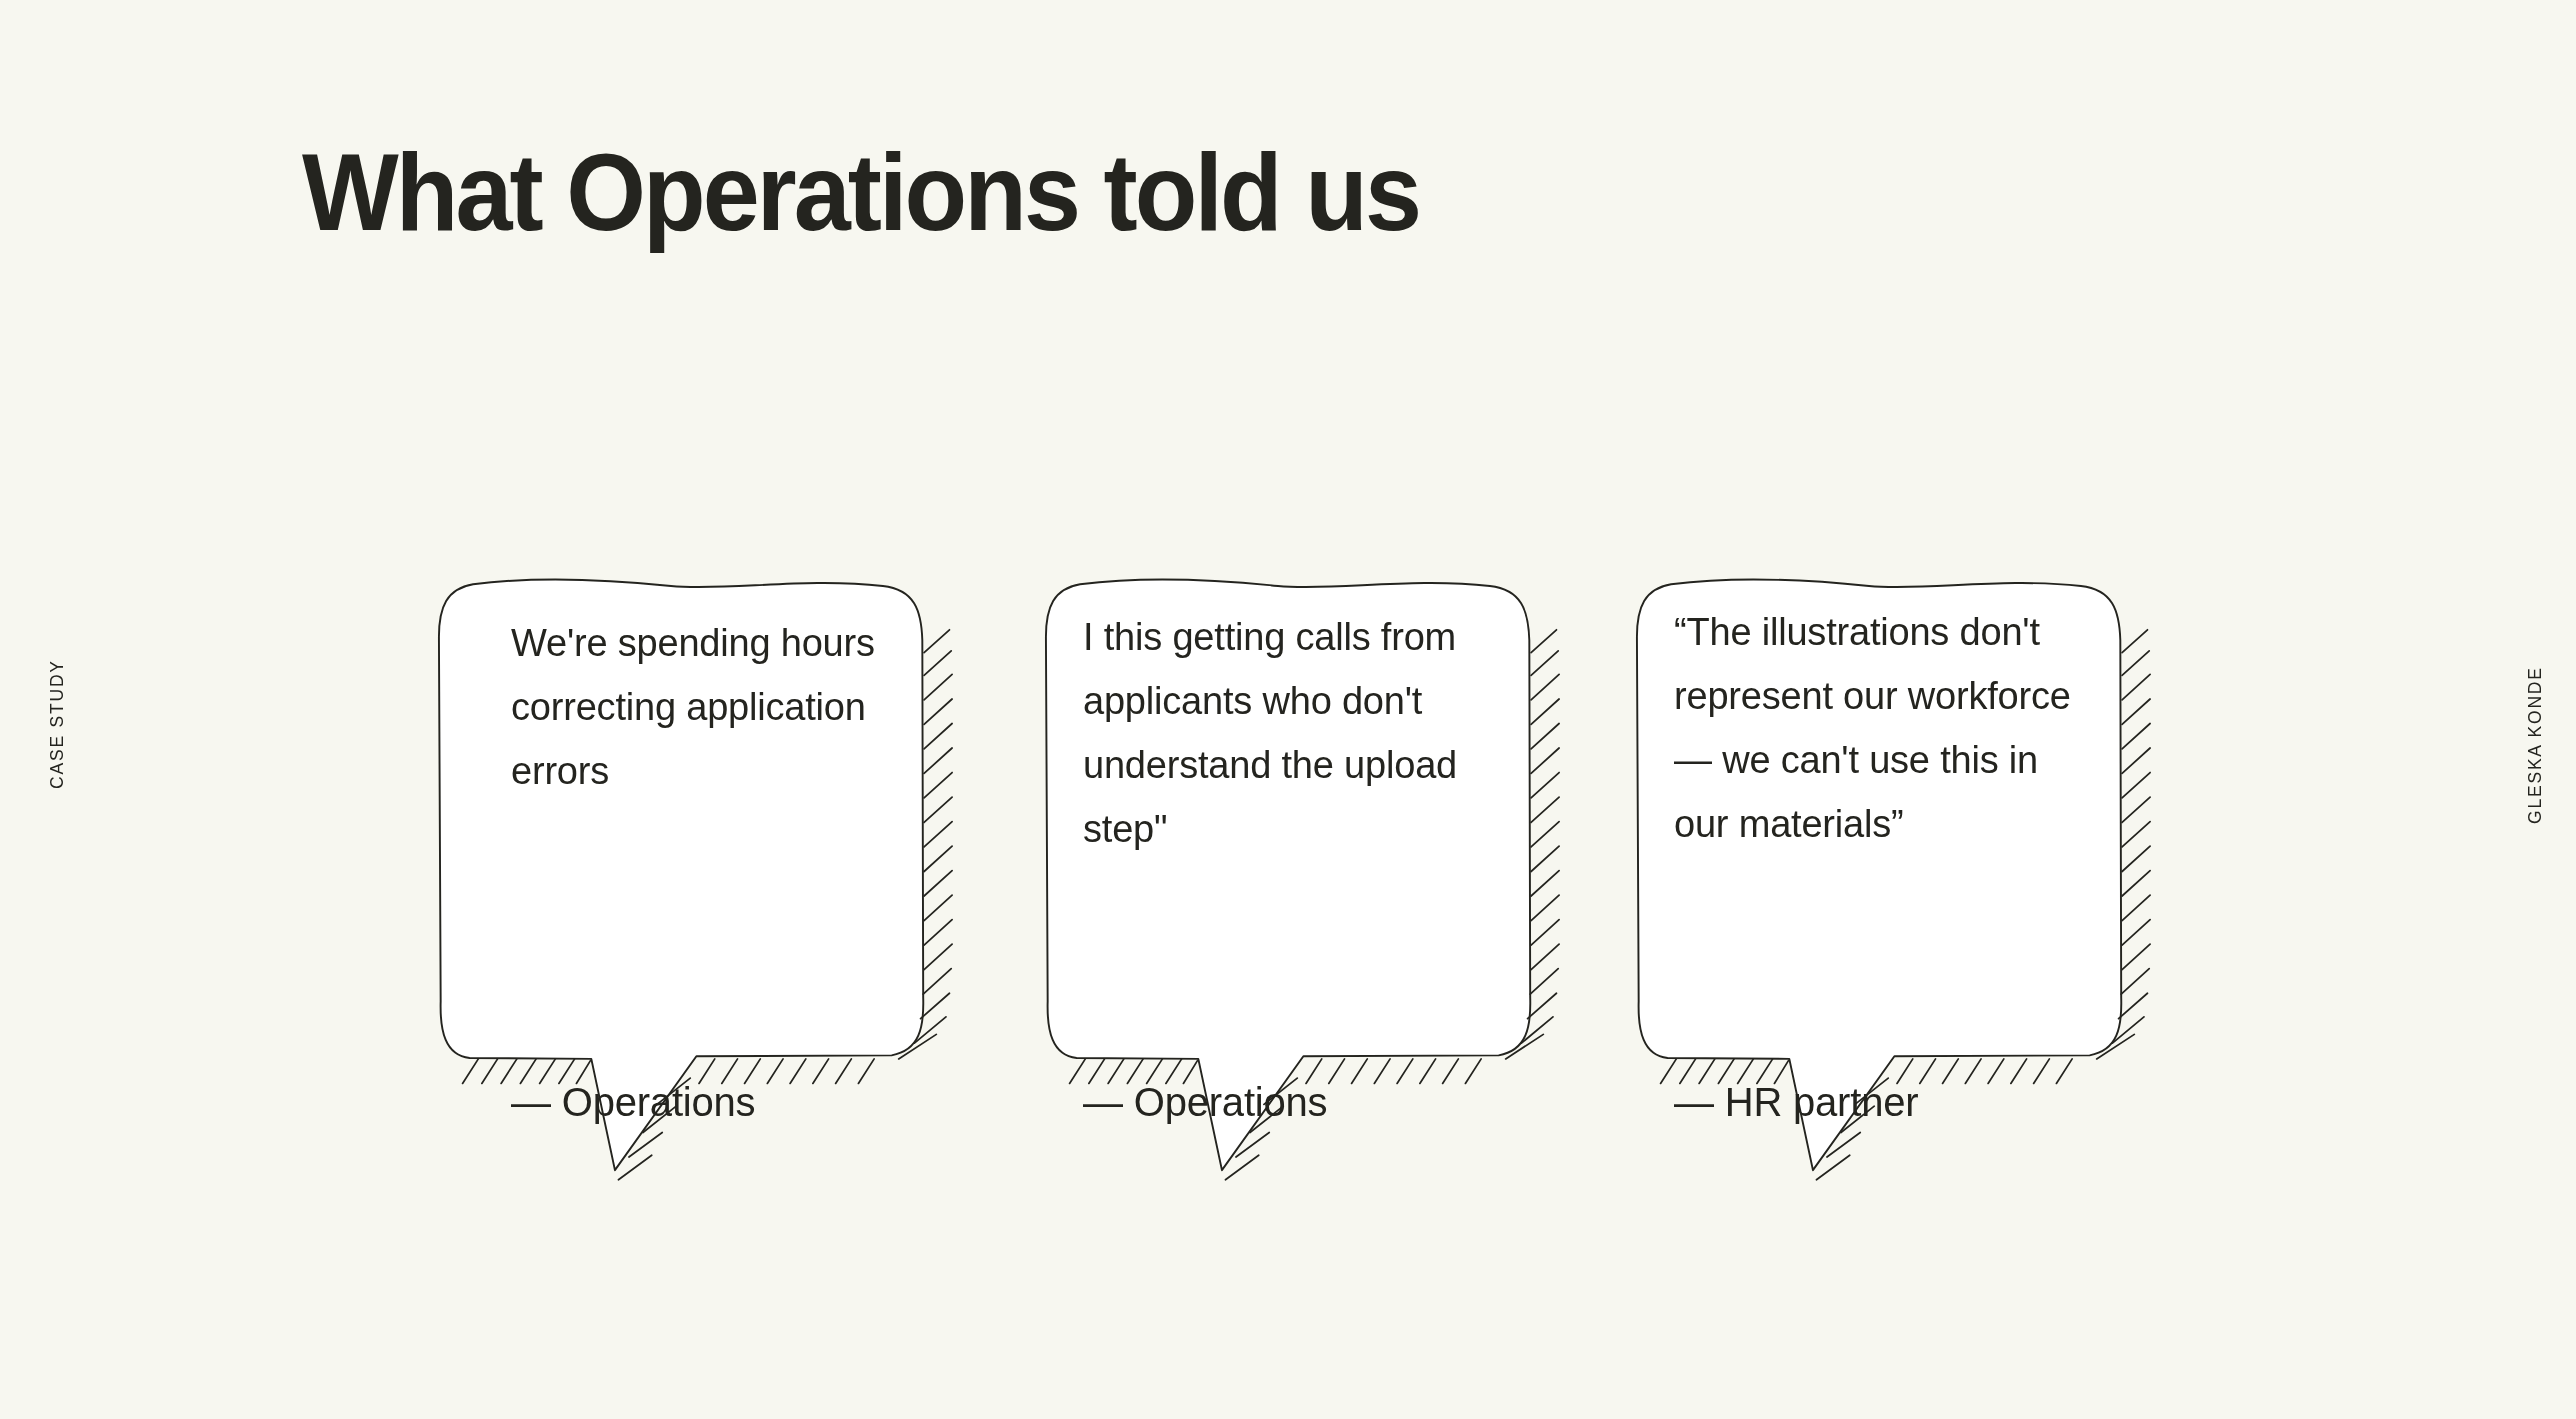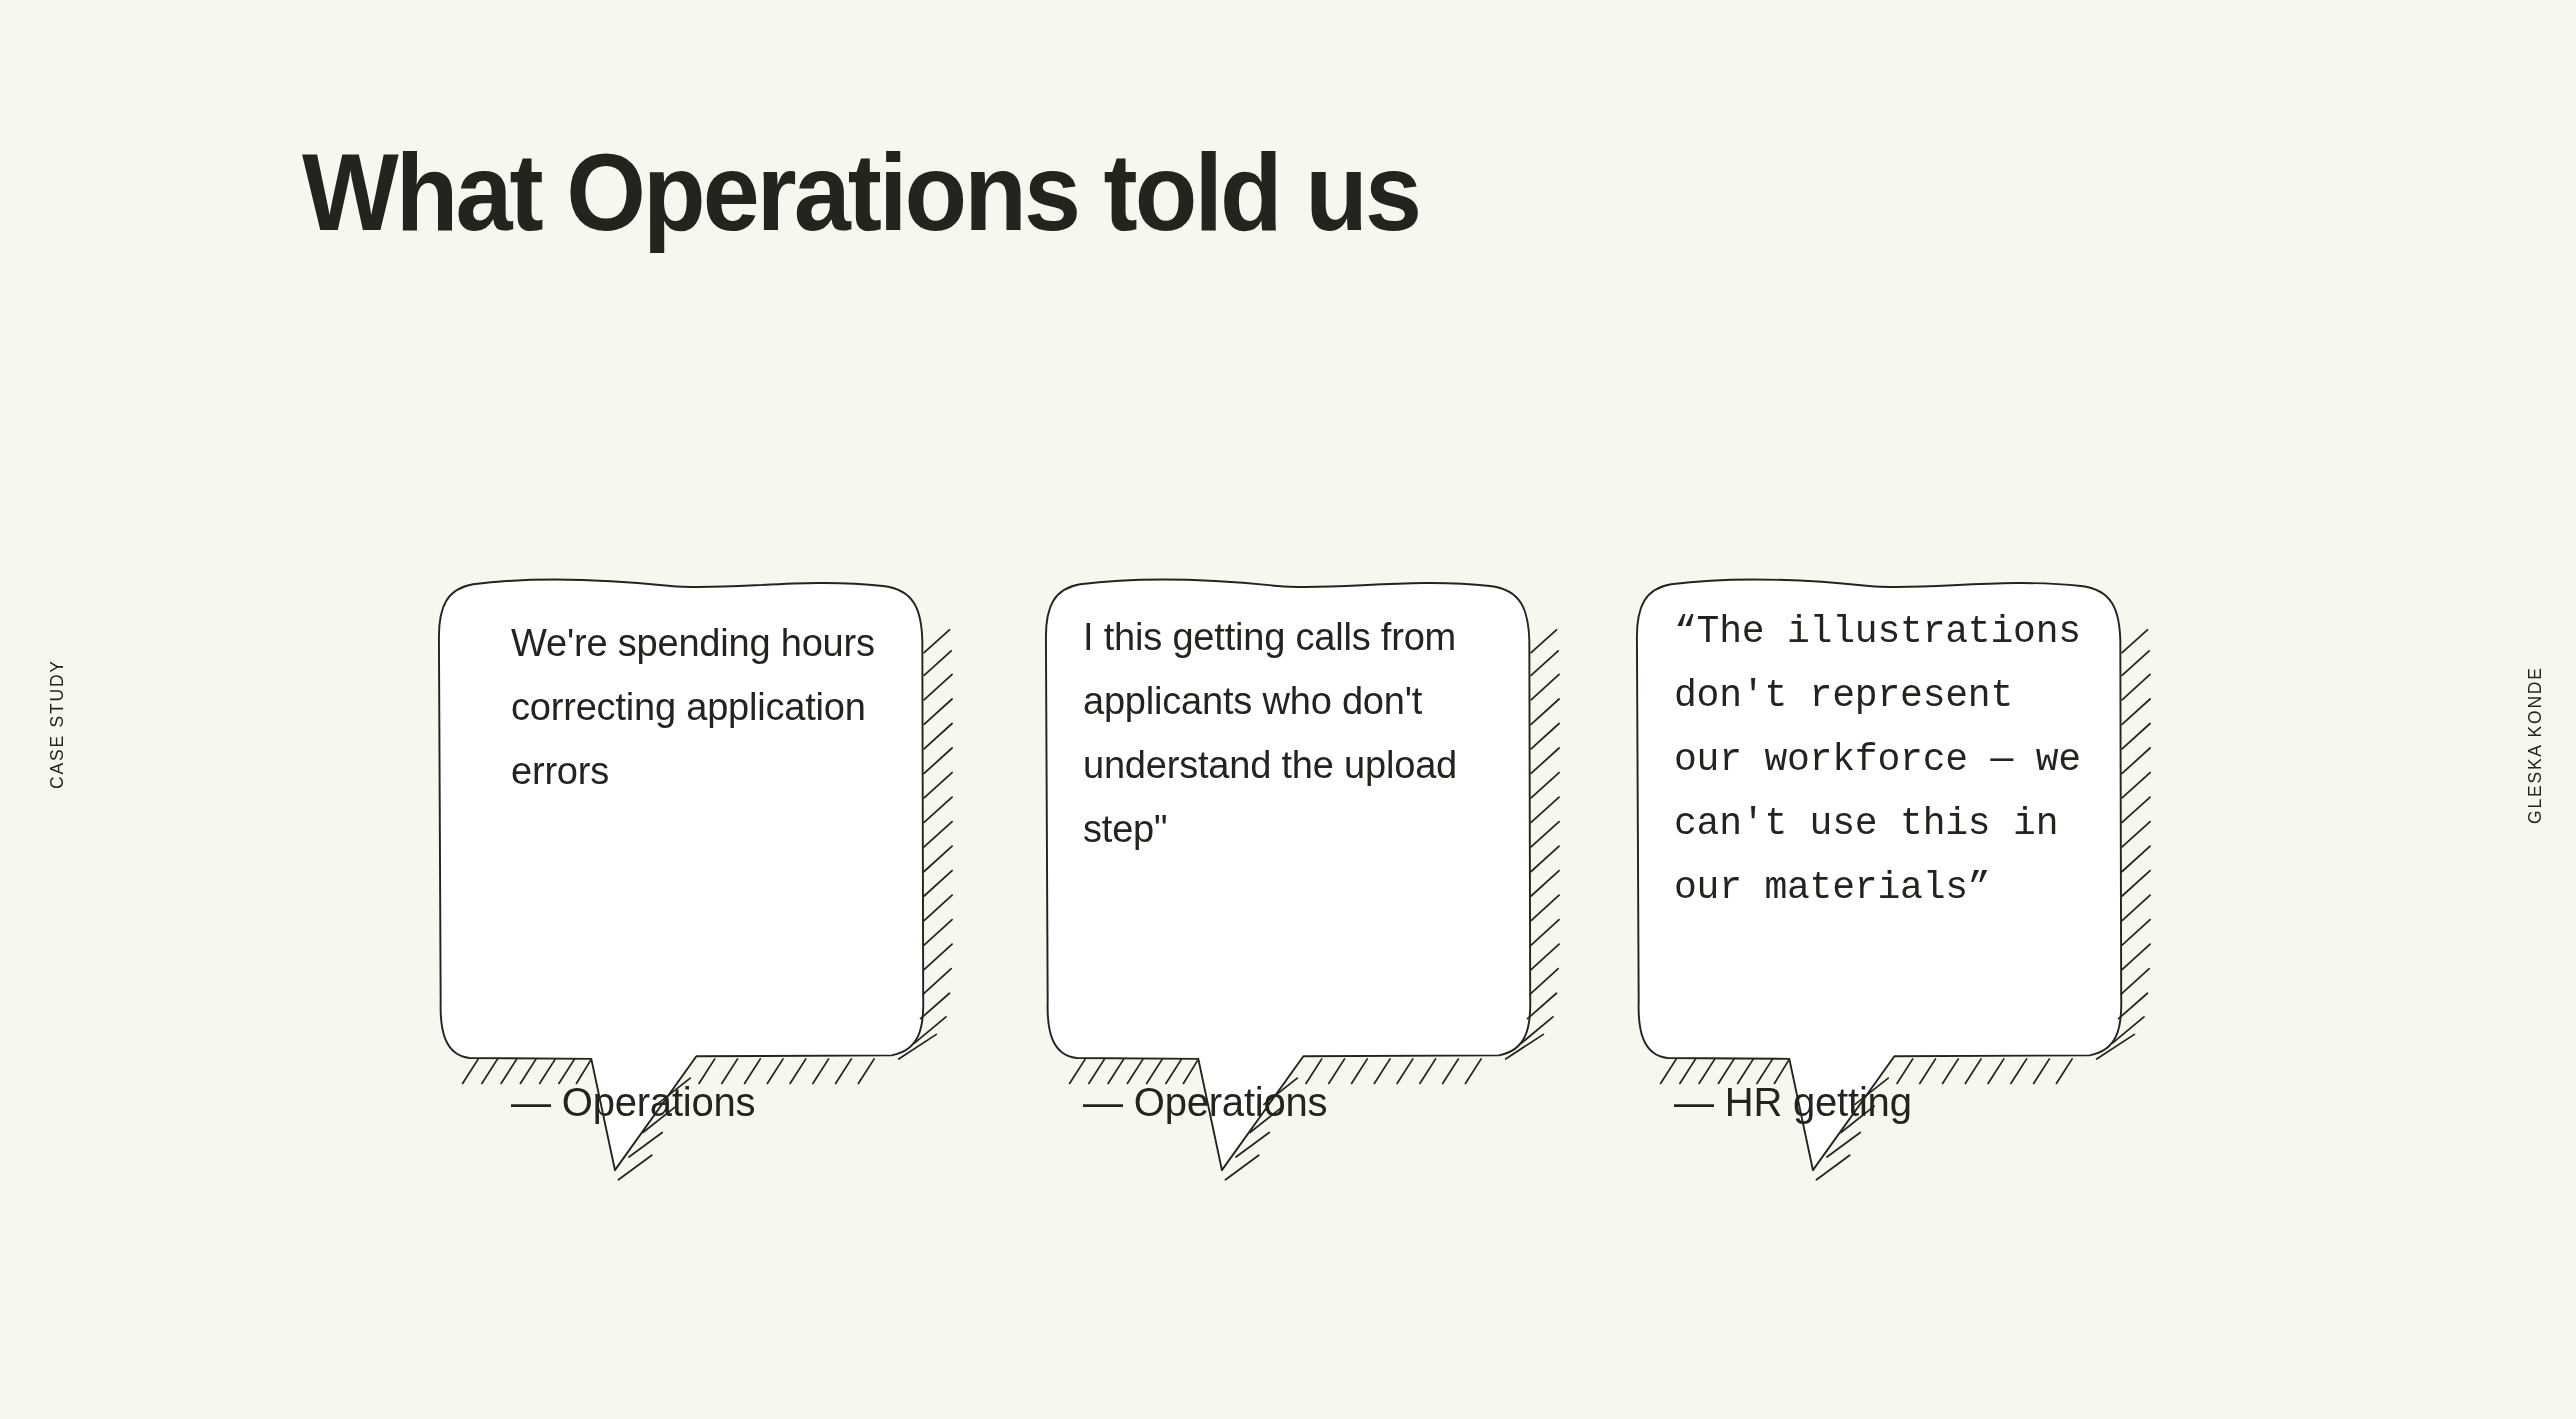--- a/index.html
+++ b/index.html
@@ -89,21 +89,21 @@
     white-space:nowrap;
   }
 
   
   #bubble-1{ left:436px; top:536px; width:491px; height:613px; }
   #bubble-2{ left:1043px; top:536px; width:491px; height:613px; }
   #bubble-3{ left:1634px; top:536px; width:491px; height:613px; }
 
   #bubble-2 .quote-body{ left:40px; right:26px; top:33px; }
   #bubble-2 .quote-attrib{ left:40px; }
-  #bubble-3 .quote-body{ left:40px; right:23px; top:28px;font-family:Liberation Mono, monospace; }
+  #bubble-3 .quote-body{ left:40px; right:23px; top:28px; }
   #bubble-3 .quote-attrib{ left:40px; }
 </style>
 </head>
 <body>
 
 <h1 class="slide-title">What Operations told us</h1>
 
 <div class="side-label side-label-left">CASE STUDY</div>
 
 <div class="side-label side-label-right">GLESKA KONDE</div>
@@ -305,18 +305,18 @@
       </g>
       <g stroke="#24241F" stroke-width="2" stroke-linecap="round" fill="none">
         <path d="M 252 608 L 290 578"></path>
         <path d="M 236 640 L 274 610"></path>
         <path d="M 220 668 L 258 640"></path>
         <path d="M 208 694 L 246 666"></path>
       </g>
     </svg>
     <div class="bubble-text">
       <div class="quote-body">“The illustrations don't represent our workforce — we can't use this in our materials”</div>
-      <div class="quote-attrib">— HR getting</div>
+      <div class="quote-attrib">— HR partner</div>
     </div>
   </div>
 
 </div>
 
 
 </body></html>

